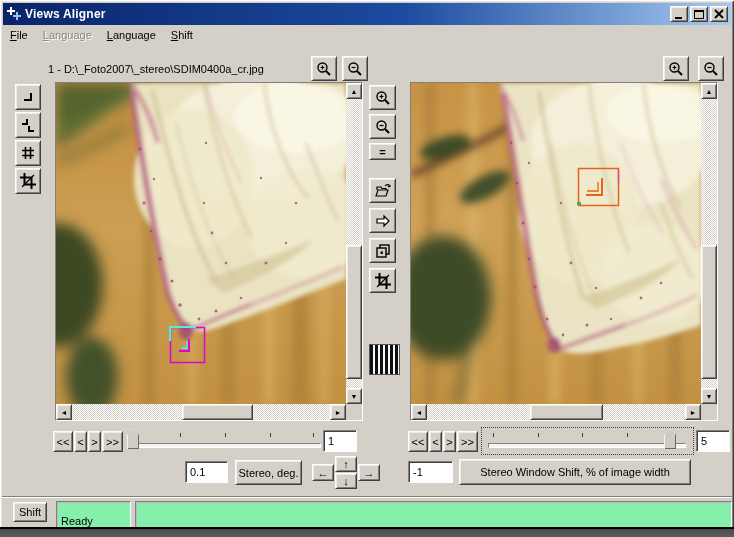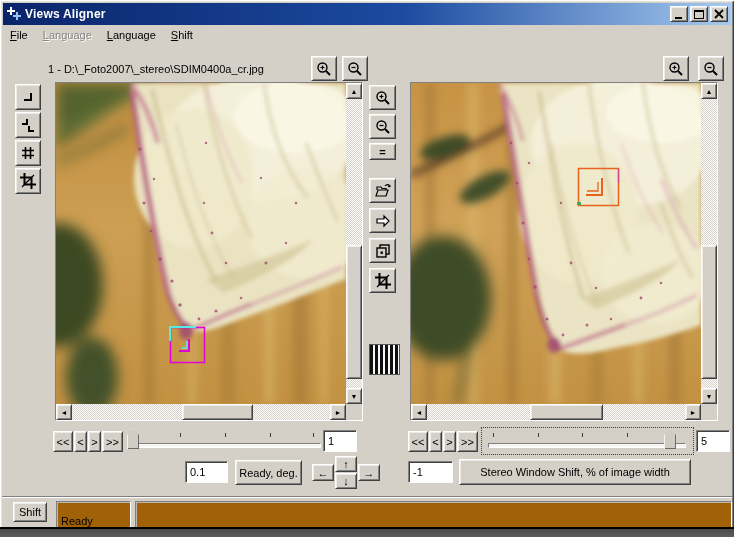--- a/index.html
+++ b/index.html
@@ -22,21 +22,21 @@
   .menu-item.disabled{color:#848484;text-shadow:1px 1px 0 #fff;text-align:center;}
   .panelframe{border:1px solid;border-color:#808080 #ffffff #ffffff #808080;}
   .viewport{overflow:hidden;background:#c49040;}
   .sb{background-color:#d4d0c8;background-image:linear-gradient(45deg,#fff 25%,transparent 25%,transparent 75%,#fff 75%),linear-gradient(45deg,#fff 25%,transparent 25%,transparent 75%,#fff 75%);background-size:2px 2px;background-position:0 0,1px 1px;}
   .sb-btn{font-size:7px;line-height:7px;color:#000;}
   .thumb-pent{background:#d0ccc4;box-shadow:inset 1px 1px 0 #f4f2ee, inset -1px -1px 0 #6a6a6a;
               clip-path:polygon(50% 0,100% 30%,100% 100%,0 100%,0 30%);}
   .track{background:#f6f4f0;border:1px solid;border-color:#808080 #fff #fff #808080;}
   .tick{width:1px;height:4px;background:#404040;}
   .focus-dotted{border:1px dotted #404040;}
-  .statusbox{background:#a16207;border:1px solid;border-color:#808080 #ffffff #ffffff #808080;
+  .statusbox{background:#86efac;border:1px solid;border-color:#808080 #ffffff #ffffff #808080;
              box-shadow:inset 1px 1px 0 #bdb9b1;padding:13px 4px;}
   .sep{border-top:1px solid #808080;border-bottom:1px solid #ffffff;}
   .barcode{background:repeating-linear-gradient(90deg,#101010 0 3px,#f8f8f8 3px 5px);border:1px solid #555;}
   .hdr-label{white-space:nowrap;}
   .darkstrip{background:linear-gradient(#000 0 2px,#4c4c4c 2px,#5c5c5c);}
 </style>
 </head>
 <body>
 
 <div class="win">
@@ -384,21 +384,21 @@
   <div class="a tick" style="left:493px;top:433px;"></div>
   <div class="a tick" style="left:538px;top:433px;"></div>
   <div class="a tick" style="left:582px;top:433px;"></div>
   <div class="a tick" style="left:627px;top:433px;"></div>
   <div class="a tick" style="left:670px;top:433px;"></div>
   <div class="a track" style="left:488px;top:443px;width:198px;height:5px;"></div>
   <div class="a thumb-pent" style="left:664px;top:429px;width:12px;height:20px;"></div>
   <input class="a editbox" style="left: 696px; top: 430px; width: 34px; height: 22px;" readonly="" value="5">
 
   <input class="a editbox" style="left: 185px; top: 461px; width: 43px; height: 22px;" readonly="" value="0.1">
-  <div class="a raised btn" style="left:235px;top:460px;width:67px;height:25px;">Ready, deg.</div>
+  <div class="a raised btn" style="left:235px;top:460px;width:67px;height:25px;">Stereo, deg.</div>
   <div class="a raised btn" style="left:312px;top:464px;width:22px;height:17px;">
       <span>←</span>
     </div>
   <div class="a raised btn" style="left:335px;top:456px;width:22px;height:16px;">
       <span>↑</span>
     </div>
   <div class="a raised btn" style="left:335px;top:473px;width:22px;height:16px;">
       <span>↓</span>
     </div>
   <div class="a raised btn" style="left:358px;top:464px;width:22px;height:17px;">

